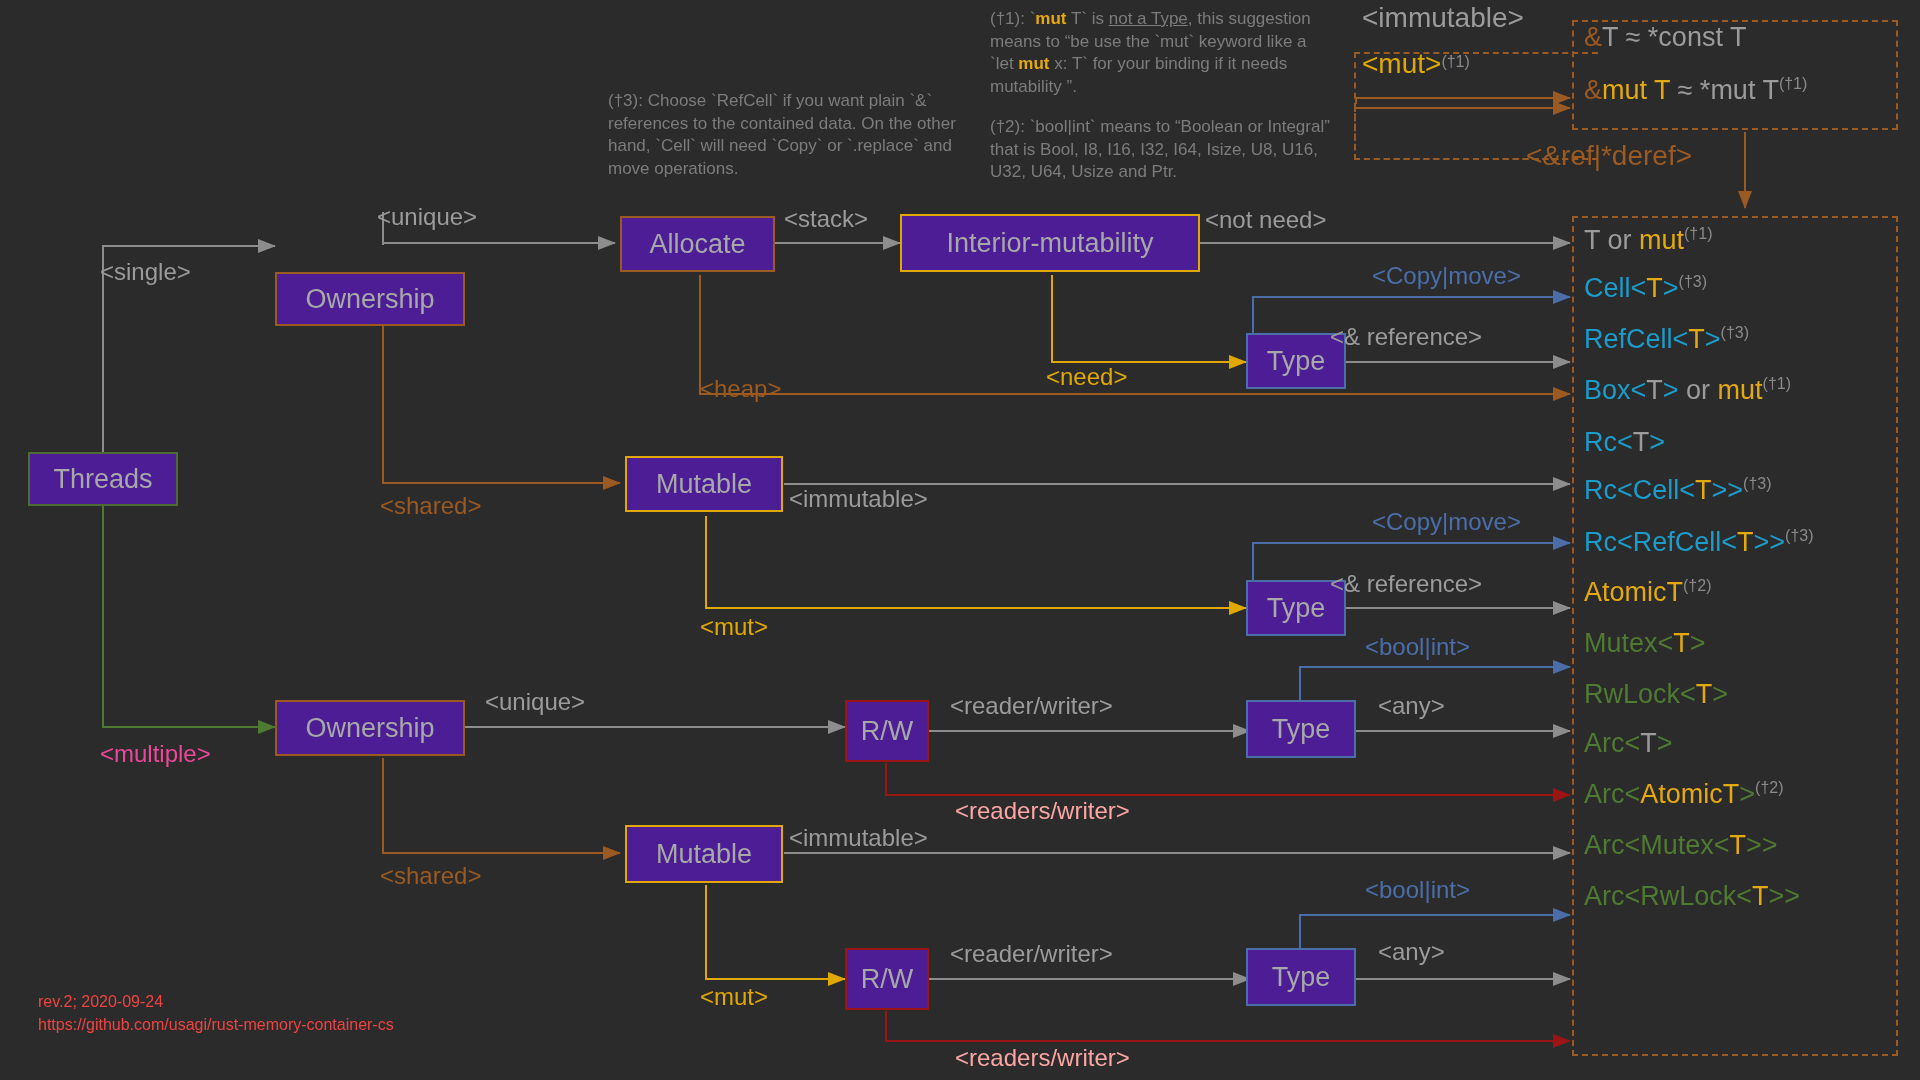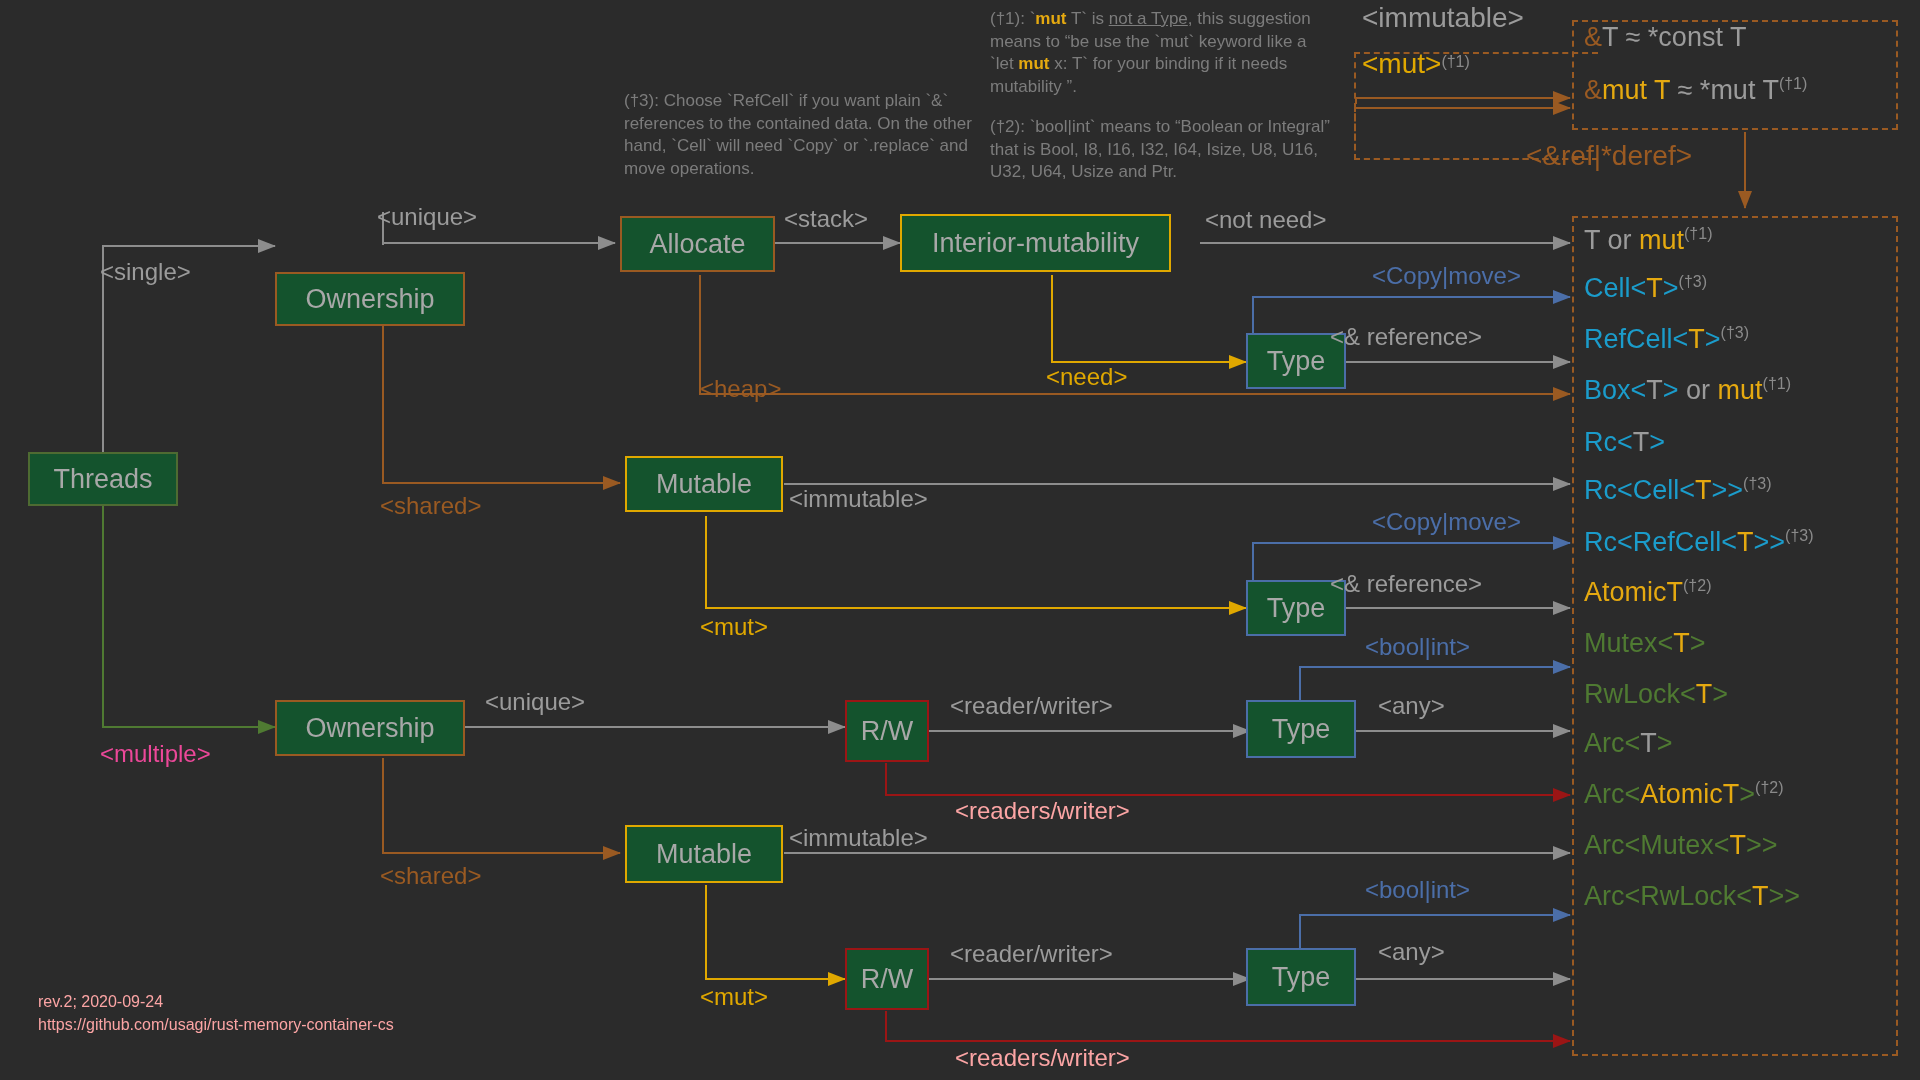--- a/index.html
+++ b/index.html
@@ -9,32 +9,32 @@
     background:#2b2b2b;color:#9a9a9a;
   }
   #stage{position:absolute;left:0;top:0;width:1920px;height:1080px;}
   .abs{position:absolute;}
 
   
   #title{left:38px;top:20px;font-size:42px;color:#a0a0a0;letter-spacing:.2px;white-space:nowrap;}
 
   
   .note{font-size:17px;line-height:1.33;color:#7c7c7c;}
-  #note3{left:608px;top:90px;width:348px;margin-left:16px;}
+  #note3{left:608px;top:90px;width:348px;}
   #note1{left:990px;top:8px;width:330px;}
   #note2{left:990px;top:116px;width:340px;}
   .kw-mut{color:#e5a910;font-weight:bold;}
   .u{text-decoration:underline;}
 
   
-  #rev{left:38px;top:990px;font-size:16px;line-height:1.45;color:#fca5a5;}
+  #rev{left:38px;top:990px;font-size:16px;line-height:1.45;color:#ef4444;}
 
   
   .box{
-    box-sizing:border-box;border:2px solid #888;background:#14532d;
+    box-sizing:border-box;border:2px solid #888;background:#4c1d95;
     display:flex;align-items:center;justify-content:center;
     color:#a8a8a8;font-size:27px;white-space:nowrap;
   }
   .b-green{border-color:#4e6b32;}
   .b-orange{border-color:#9a5a22;}
   .b-gold{border-color:#e0a800;}
   .b-blue{border-color:#4b6ea8;}
   .b-red{border-color:#9b1515;}
 
   
@@ -198,21 +198,21 @@
     </div>
 
   <div class="abs box b-orange" style="left:275px;top:700px;width:190px;height:56px;">
     <span>Ownership</span>
     </div>
 
   <div class="abs box b-orange" style="left:620px;top:216px;width:155px;height:56px;">
     <span>Allocate</span>
     </div>
 
-  <div class="abs box b-gold" style="left:900px;top:214px;width:271px;height:58px;">
+  <div class="abs box b-gold" style="left:900px;top:214px;width:300px;height:58px;">
     <span>Interior-mutability</span>
     </div>
 
   <div class="abs box b-gold" style="left:625px;top:456px;width:158px;height:56px;">
     <span>Mutable</span>
     </div>
 
   <div class="abs box b-gold" style="left:625px;top:825px;width:158px;height:58px;">
     <span>Mutable</span>
     </div>

